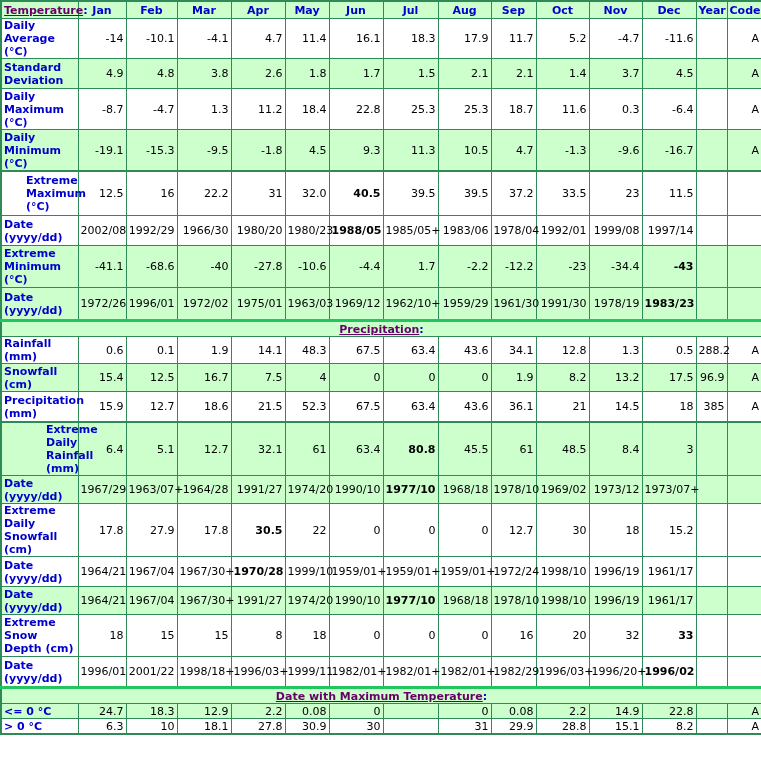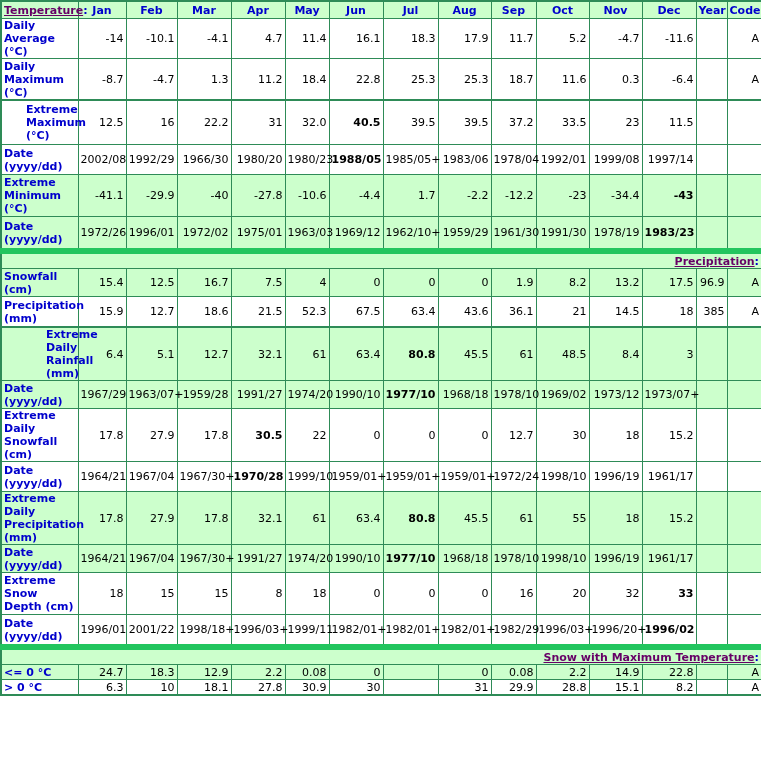--- a/index.html
+++ b/index.html
@@ -3,21 +3,21 @@
 <meta charset="utf-8">
 <style>
   html, body { margin:0; padding:0; background:#ffffff; }
   body { width:761px; height:780px; overflow:hidden; font-family:"DejaVu Sans", sans-serif; }
   table.clim { border-collapse:collapse; width:761px; table-layout:fixed; font-size:11px; color:#000; border:2px solid #2e8b57; }
   table.clim td { border:1px solid #2e8b57; padding:0 2px; text-align:right; vertical-align:middle; white-space:nowrap; line-height:13px; }
   table.clim td.lbl { text-align:left; color:#0000cc; font-weight:bold; white-space:normal; padding-left:2px; }
   table.clim td.hdr { text-align:center; color:#0000cc; font-weight:bold; height:16px;margin-left:45px; }
   tr.g td { background:#ccffcc; }
   tr.w td { background:#ffffff; }
-  tr.sec td { background:#ccffcc; text-align:right; height:14px; border-top:6px solid #22c55e; }
+  tr.sec td { background:#ccffcc; text-align:center; height:14px; border-top:3px solid #22c55e; }
   tr.sec a { color:#660066; font-weight:bold; text-decoration:underline; }
   tr.sec .colon { color:#0000cc; font-weight:bold; }
   tr.top td { border-top:2px solid #2e8b57; }
   td.b { font-weight:bold; }
   td.hdrsec { text-align:left !important; }
   td.hdrsec a { color:#660066; font-weight:bold; text-decoration:underline; }
   td.hdrsec .colon { color:#0000cc; font-weight:bold; }
 </style>
 </head>
 <body>
@@ -72,34 +72,68 @@
         <td>16.1</td>
         <td>18.3</td>
         <td>17.9</td>
         <td>11.7</td>
         <td>5.2</td>
         <td>-4.7</td>
         <td>-11.6</td>
         <td></td>
         <td>A</td>
       </tr>
+      <tr class="g">
+        <td class="lbl" style="height: 29px;">Standard Deviation</td>
+        <td>4.9</td>
+        <td>4.8</td>
+        <td>3.8</td>
+        <td>2.6</td>
+        <td>1.8</td>
+        <td>1.7</td>
+        <td>1.5</td>
+        <td>2.1</td>
+        <td>2.1</td>
+        <td>1.4</td>
+        <td>3.7</td>
+        <td>4.5</td>
+        <td></td>
+        <td>A</td>
+      </tr>
       <tr class="w">
         <td class="lbl" style="height: 40px;">Daily Maximum (°C)</td>
         <td>-8.7</td>
         <td>-4.7</td>
         <td>1.3</td>
         <td>11.2</td>
         <td>18.4</td>
         <td>22.8</td>
         <td>25.3</td>
         <td>25.3</td>
         <td>18.7</td>
         <td>11.6</td>
         <td>0.3</td>
         <td>-6.4</td>
+        <td></td>
+        <td>A</td>
+      </tr>
+      <tr class="g">
+        <td class="lbl" style="height: 40px;">Daily Minimum (°C)</td>
+        <td>-19.1</td>
+        <td>-15.3</td>
+        <td>-9.5</td>
+        <td>-1.8</td>
+        <td>4.5</td>
+        <td>9.3</td>
+        <td>11.3</td>
+        <td>10.5</td>
+        <td>4.7</td>
+        <td>-1.3</td>
+        <td>-9.6</td>
+        <td>-16.7</td>
         <td></td>
         <td>A</td>
       </tr>
       <tr class="w top">
         <td class="lbl" style="height: 43px; padding-left: 24px;">Extreme Maximum (°C)</td>
         <td>12.5</td>
         <td>16</td>
         <td>22.2</td>
         <td>31</td>
         <td>32.0</td>
@@ -126,21 +160,21 @@
         <td>1978/04</td>
         <td>1992/01</td>
         <td>1999/08</td>
         <td>1997/14</td>
         <td></td>
         <td></td>
       </tr>
       <tr class="g">
         <td class="lbl" style="height: 41px;">Extreme Minimum (°C)</td>
         <td>-41.1</td>
-        <td>-29.9</td>
+        <td>-68.6</td>
         <td>-40</td>
         <td>-27.8</td>
         <td>-10.6</td>
         <td>-4.4</td>
         <td>1.7</td>
         <td>-2.2</td>
         <td>-12.2</td>
         <td>-23</td>
         <td>-34.4</td>
         <td class="b">-43</td>
@@ -159,20 +193,37 @@
         <td>1959/29</td>
         <td>1961/30</td>
         <td>1991/30</td>
         <td>1978/19</td>
         <td class="b">1983/23</td>
         <td></td>
         <td></td>
       </tr>
       <tr class="sec">
         <td colspan="15"><a>Precipitation</a><span class="colon">:</span></td>
+      </tr>
+      <tr class="w">
+        <td class="lbl" style="height: 15px;">Rainfall (mm)</td>
+        <td>0.6</td>
+        <td>0.1</td>
+        <td>1.9</td>
+        <td>14.1</td>
+        <td>48.3</td>
+        <td>67.5</td>
+        <td>63.4</td>
+        <td>43.6</td>
+        <td>34.1</td>
+        <td>12.8</td>
+        <td>1.3</td>
+        <td>0.5</td>
+        <td>288.2</td>
+        <td>A</td>
       </tr>
       <tr class="g">
         <td class="lbl" style="height: 27px;">Snowfall (cm)</td>
         <td>15.4</td>
         <td>12.5</td>
         <td>16.7</td>
         <td>7.5</td>
         <td>4</td>
         <td>0</td>
         <td>0</td>
@@ -215,21 +266,21 @@
         <td>48.5</td>
         <td>8.4</td>
         <td>3</td>
         <td></td>
         <td></td>
       </tr>
       <tr class="g">
         <td class="lbl" style="height: 27px;">Date (yyyy/dd)</td>
         <td>1967/29</td>
         <td>1963/07+</td>
-        <td>1959/28</td>
+        <td>1964/28</td>
         <td>1991/27</td>
         <td>1974/20</td>
         <td>1990/10</td>
         <td class="b">1977/10</td>
         <td>1968/18</td>
         <td>1978/10</td>
         <td>1969/02</td>
         <td>1973/12</td>
         <td>1973/07+</td>
         <td></td>
@@ -263,37 +314,20 @@
         <td>1959/01+</td>
         <td>1959/01+</td>
         <td>1972/24</td>
         <td>1998/10</td>
         <td>1996/19</td>
         <td>1961/17</td>
         <td></td>
         <td></td>
       </tr>
       <tr class="g">
-        <td class="lbl" style="height: 41px;">Extreme Daily Precipitation (mm)</td>
-        <td>17.8</td>
-        <td>27.9</td>
-        <td>17.8</td>
-        <td>32.1</td>
-        <td>61</td>
-        <td>63.4</td>
-        <td class="b">80.8</td>
-        <td>45.5</td>
-        <td>61</td>
-        <td>55</td>
-        <td>18</td>
-        <td>15.2</td>
-        <td></td>
-        <td></td>
-      </tr>
-      <tr class="g">
         <td class="lbl" style="height: 27px;">Date (yyyy/dd)</td>
         <td>1964/21</td>
         <td>1967/04</td>
         <td>1967/30+</td>
         <td>1991/27</td>
         <td>1974/20</td>
         <td>1990/10</td>
         <td class="b">1977/10</td>
         <td>1968/18</td>
         <td>1978/10</td>
@@ -331,21 +365,21 @@
         <td>1982/01+</td>
         <td>1982/01+</td>
         <td>1982/29</td>
         <td>1996/03+</td>
         <td>1996/20+</td>
         <td class="b">1996/02</td>
         <td></td>
         <td></td>
       </tr>
       <tr class="sec">
-        <td colspan="15"><a>Snow with Maximum Temperature</a><span class="colon">:</span></td>
+        <td colspan="15"><a>Date with Maximum Temperature</a><span class="colon">:</span></td>
       </tr>
       <tr class="g">
         <td class="lbl" style="height: 14px;">&lt;= 0 °C</td>
         <td>24.7</td>
         <td>18.3</td>
         <td>12.9</td>
         <td>2.2</td>
         <td>0.08</td>
         <td>0</td>
         <td></td>

